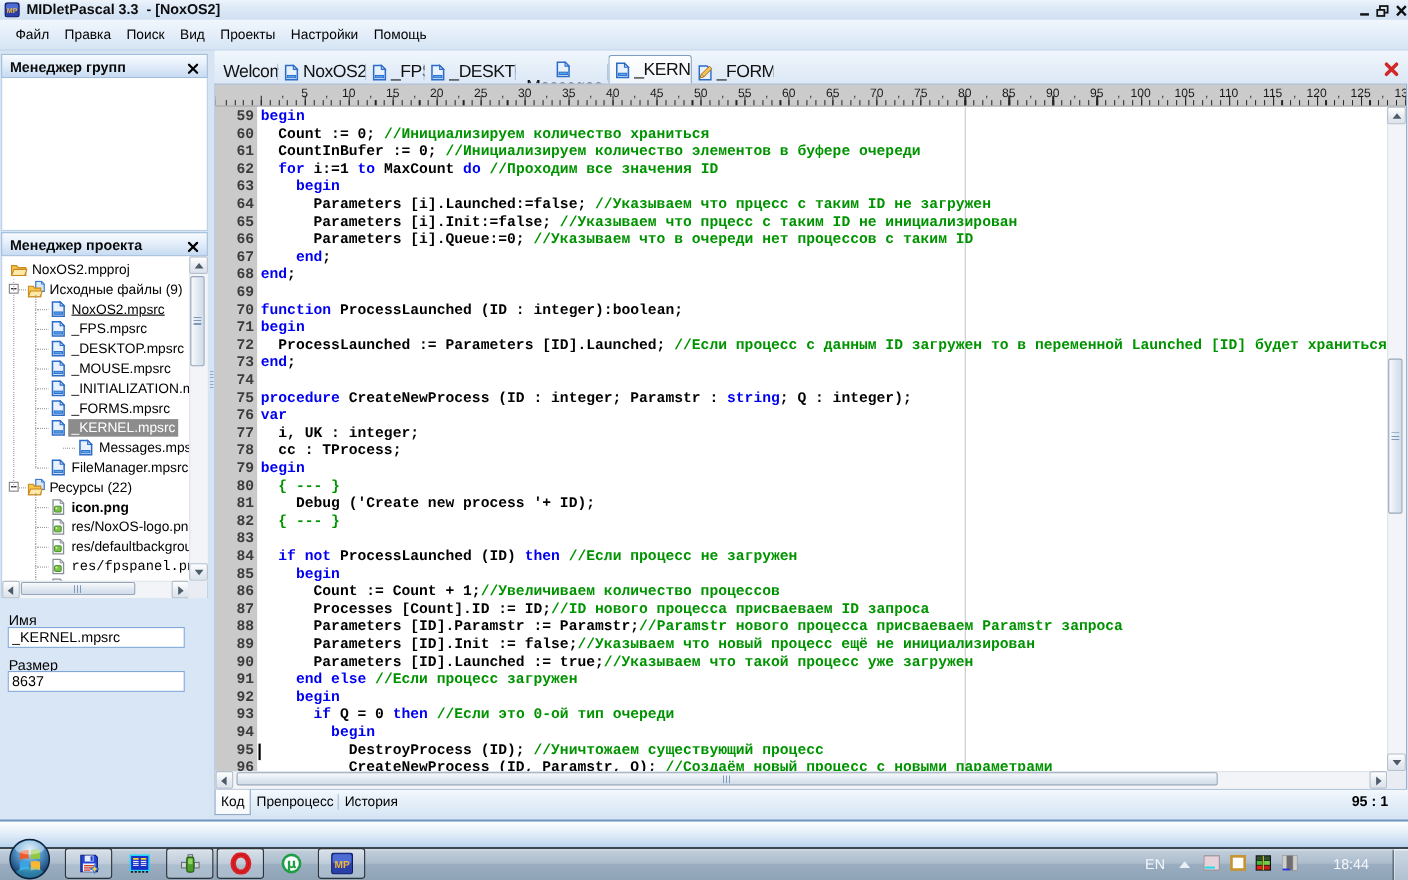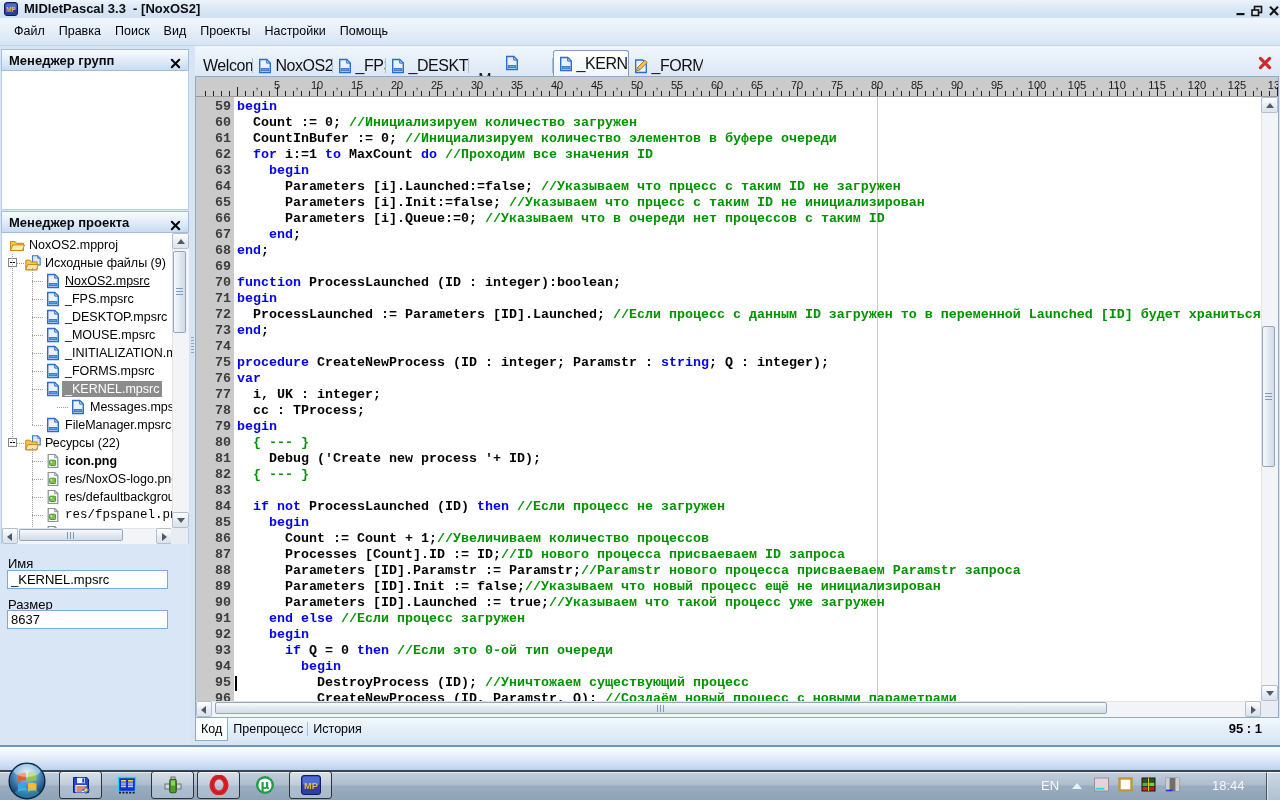--- a/index.html
+++ b/index.html
@@ -555,21 +555,21 @@
           <div class="gut-num" style="top: 530px;">92</div>
           <div class="gut-num" style="top: 546px;">93</div>
           <div class="gut-num" style="top: 562px;">94</div>
           <div class="gut-num" style="top: 578px;">95</div>
           <div class="gut-num" style="top: 594px;">96</div>
         </div>
       <div id="codepane">
         <div id="margin-line"></div>
         <div id="caret" style="top: 579px;"></div>
       <div class="code-line" style="top: 2px;"><span class="tk-kw">begin</span></div>
-          <div class="code-line" style="top: 18px;">  Count := 0; <span class="tk-cm">//Инициализируем количество загружен</span></div>
+          <div class="code-line" style="top: 18px;">  Count := 0; <span class="tk-cm">//Инициализируем количество храниться</span></div>
           <div class="code-line" style="top: 34px;">  CountInBufer := 0; <span class="tk-cm">//Инициализируем количество элементов в буфере очереди</span></div>
           <div class="code-line" style="top: 50px;">  <span class="tk-kw">for</span> i:=1 <span class="tk-kw">to</span> MaxCount <span class="tk-kw">do</span> <span class="tk-cm">//Проходим все значения ID</span></div>
           <div class="code-line" style="top: 66px;">    <span class="tk-kw">begin</span></div>
           <div class="code-line" style="top: 82px;">      Parameters [i].Launched:=false; <span class="tk-cm">//Указываем что прцесс с таким ID не загружен</span></div>
           <div class="code-line" style="top: 98px;">      Parameters [i].Init:=false; <span class="tk-cm">//Указываем что прцесс с таким ID не инициализирован</span></div>
           <div class="code-line" style="top: 114px;">      Parameters [i].Queue:=0; <span class="tk-cm">//Указываем что в очереди нет процессов с таким ID</span></div>
           <div class="code-line" style="top: 130px;">    <span class="tk-kw">end</span>;</div>
           <div class="code-line" style="top: 146px;"><span class="tk-kw">end</span>;</div>
           <div class="code-line" style="top: 162px;"></div>
           <div class="code-line" style="top: 178px;"><span class="tk-kw">function</span> ProcessLaunched (ID : integer):boolean;</div>

